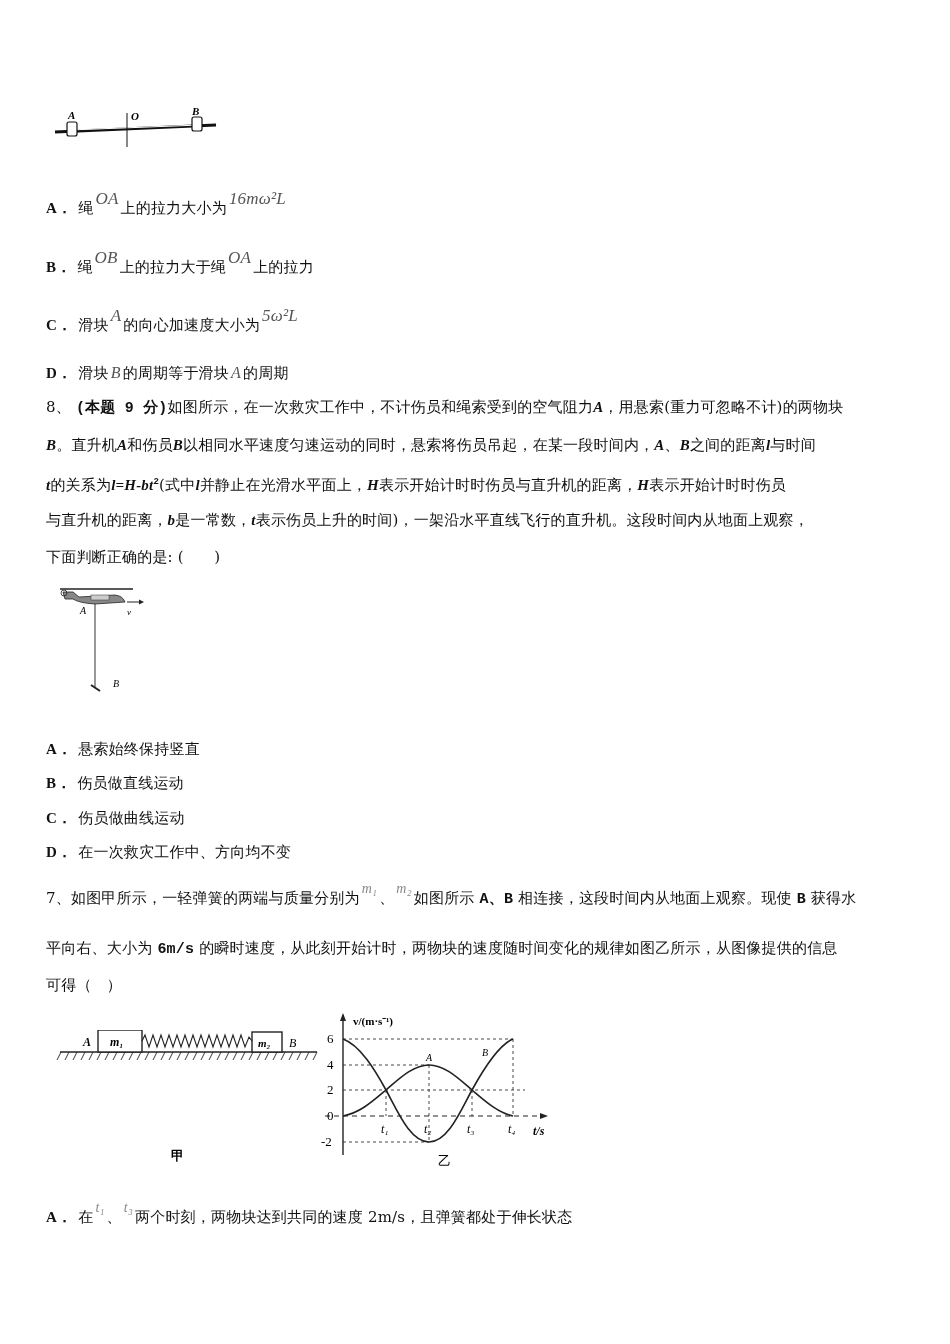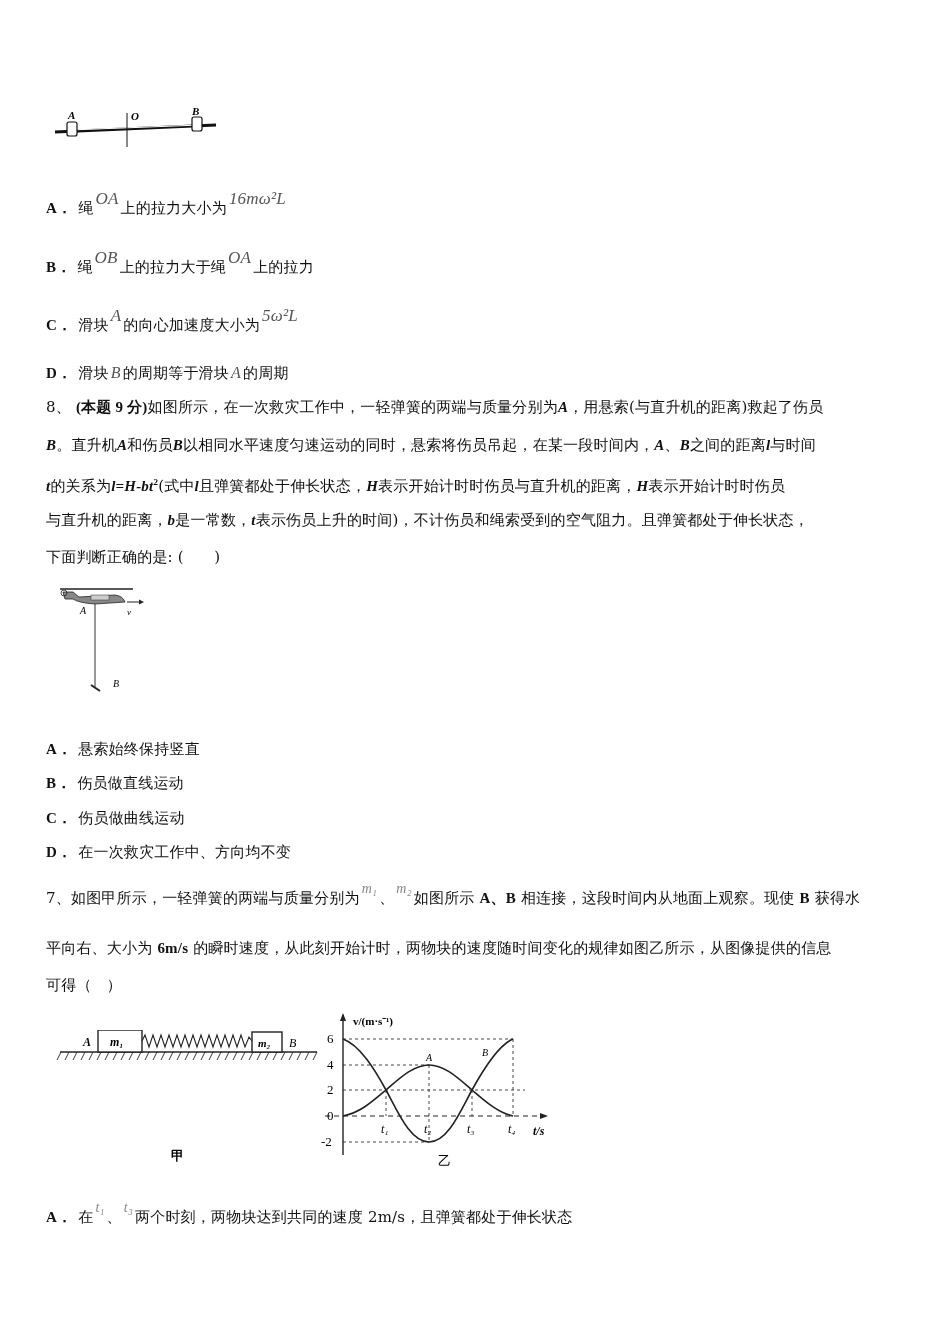--- a/index.html
+++ b/index.html
@@ -1,21 +1,21 @@
 <!DOCTYPE html>
 <html><head>
 <meta charset="utf-8">
 <style>
   html, body { margin: 0; padding: 0; background: #ffffff; }
   body { width: 950px; height: 1344px; position: relative; overflow: hidden;
          font-family: "DejaVu Serif", "Liberation Serif", serif; color: #111; }
   .abs { position: absolute; }
   .line { position: absolute; left: 46px; font-size: 15px; line-height: 20px; white-space: nowrap; letter-spacing: 0.2px; }
   .opt { font-weight: bold; font-family: "Liberation Serif", serif; margin-right: 6px; }
-  .b { font-weight: bold; font-family: Liberation Serif, serif; }
+  .b { font-weight: bold; font-family: Liberation Mono, monospace; }
   .bi { font-weight: bold; font-style: italic; font-family: "Liberation Serif", serif; }
   .math { font-family: "Liberation Serif", "DejaVu Serif", serif; font-style: italic; color: #555; font-size: 17px; position: relative; top: -9px; margin: 0 2px; }
   .math-inline { font-family: "Liberation Serif", serif; font-style: italic; color: #555; font-size: 16px; margin: 0 2px; }
   .mathsub { font-family: "Liberation Serif", serif; font-style: italic; color: #888; font-size: 14px; position: relative; top: -10px; margin: 0 2px; }
   sup { font-size: 9px; }
   svg text { font-family: "Liberation Serif", serif; }
 </style>
 </head>
 <body>
 
@@ -37,30 +37,30 @@
   <span class="opt">B．</span><span>绳</span><span class="math">OB</span><span>上的拉力大于绳</span><span class="math">OA</span><span>上的拉力</span>
 </div>
 <div class="line" style="top:315px">
   <span class="opt">C．</span><span>滑块</span><span class="math">A</span><span>的向心加速度大小为</span><span class="math">5ω²L</span>
 </div>
 <div class="line" style="top:363px">
   <span class="opt">D．</span><span>滑块</span><span class="math-inline">B</span><span>的周期等于滑块</span><span class="math-inline">A</span><span>的周期</span>
 </div>
 
 <div class="line" style="top:397px">
-  <span>8、</span> <span class="b">(本题 9 分)</span><span>如图所示，在一次救灾工作中，一轻弹簧的两端与质量分别为</span><span class="bi">A</span><span>，用悬索(与直升机的距离)救起了伤员</span>
+  <span>8、</span> <span class="b">(本题 9 分)</span><span>如图所示，在一次救灾工作中，不计伤员和绳索受到的空气阻力</span><span class="bi">A</span><span>，用悬索(重力可忽略不计)的两物块</span>
 </div>
 <div class="line" style="top:435px">
   <span class="bi">B</span><span>。直升机</span><span class="bi">A</span><span>和伤员</span><span class="bi">B</span><span>以相同水平速度匀速运动的同时，悬索将伤员吊起，在某一段时间内，</span><span class="bi">A</span><span>、</span><span class="bi">B</span><span>之间的距离</span><span class="bi">l</span><span>与时间</span>
 </div>
 <div class="line" style="top:472px">
-  <span class="bi">t</span><span>的关系为</span><span class="bi">l=H-bt</span><sup class="b">2</sup><span>(式中</span><span class="bi">l</span><span>且弹簧都处于伸长状态，</span><span class="bi">H</span><span>表示开始计时时伤员与直升机的距离，</span><span class="bi">H</span><span>表示开始计时时伤员</span>
+  <span class="bi">t</span><span>的关系为</span><span class="bi">l=H-bt</span><sup class="b">2</sup><span>(式中</span><span class="bi">l</span><span>并静止在光滑水平面上，</span><span class="bi">H</span><span>表示开始计时时伤员与直升机的距离，</span><span class="bi">H</span><span>表示开始计时时伤员</span>
 </div>
 <div class="line" style="top:510px">
-  <span>与直升机的距离，</span><span class="bi">b</span><span>是一常数，</span><span class="bi">t</span><span>表示伤员上升的时间)，不计伤员和绳索受到的空气阻力。且弹簧都处于伸长状态，</span>
+  <span>与直升机的距离，</span><span class="bi">b</span><span>是一常数，</span><span class="bi">t</span><span>表示伤员上升的时间)，一架沿水平直线飞行的直升机。这段时间内从地面上观察，</span>
 </div>
 <div class="line" style="top:547px">
   <span>下面判断正确的是: (　　)</span>
 </div>
 
 <svg class="abs" style="left:55px;top:580px" width="110" height="115" viewBox="0 0 110 115">
   <g>
     <line x1="5" y1="9" x2="78" y2="9" stroke="#222" stroke-width="1.4"></line>
     <path d="M8 12 L18 12 L24 17 L60 15 Q68 16 70 22 L40 24 Q24 23 18 19 L10 19 Z" fill="#888" stroke="#222" stroke-width="0.8"></path>
     <rect x="36" y="15" width="18" height="5" fill="#ccc" stroke="#333" stroke-width="0.5"></rect>

